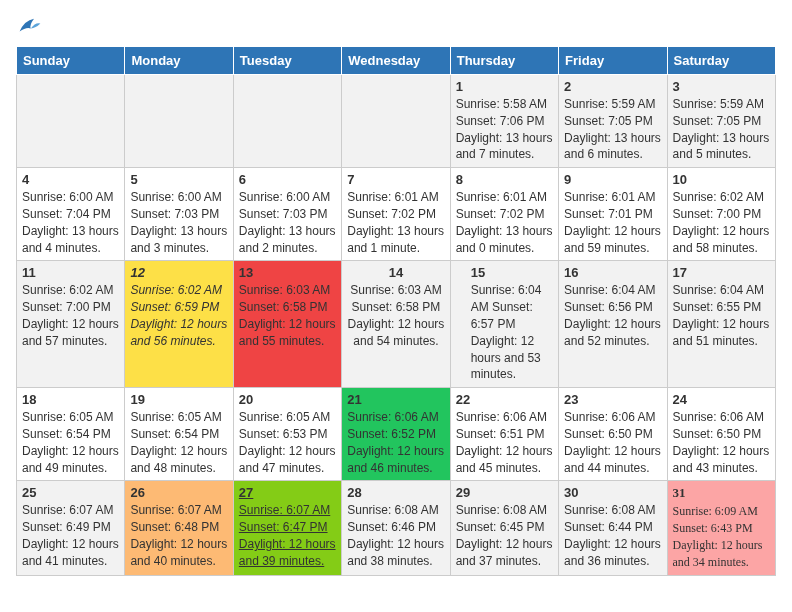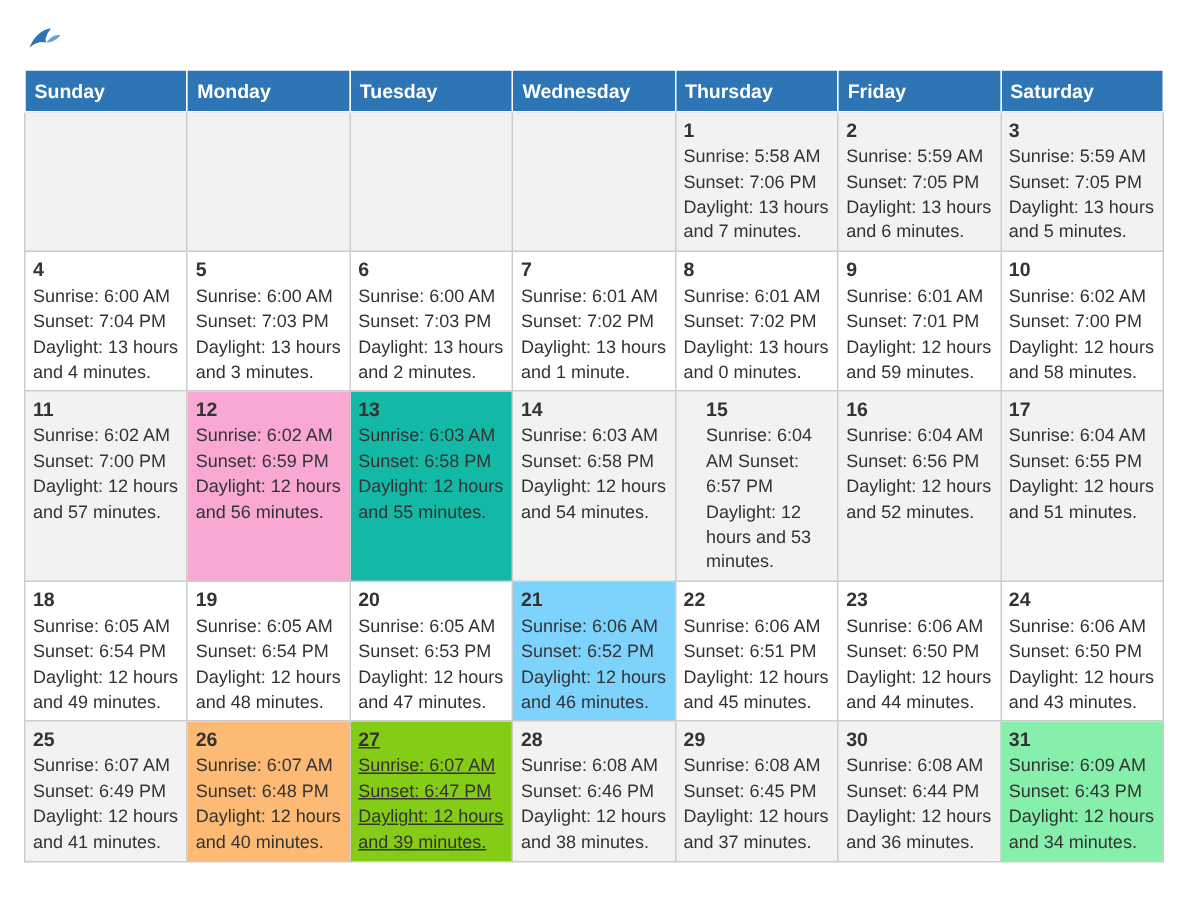--- a/index.html
+++ b/index.html
@@ -195,33 +195,33 @@
 Daylight: 12 hours and 58 minutes.</div>
         </td>
       </tr>
       <tr>
         <td style="background-color: rgb(242, 242, 242);">
           <div class="day-number">11</div>
           <div class="day-info">Sunrise: 6:02 AM
 Sunset: 7:00 PM
 Daylight: 12 hours and 57 minutes.</div>
         </td>
-        <td style="background-color: #f9a8d4;">
+        <td style="background-color: #fde047; font-style: italic;">
           <div class="day-number">12</div>
           <div class="day-info">Sunrise: 6:02 AM
 Sunset: 6:59 PM
 Daylight: 12 hours and 56 minutes.</div>
         </td>
-        <td style="background-color: #14b8a6; margin-left: 32px;">
+        <td style="background-color: #ef4444; margin-left: 32px;">
           <div class="day-number">13</div>
           <div class="day-info">Sunrise: 6:03 AM
 Sunset: 6:58 PM
 Daylight: 12 hours and 55 minutes.</div>
         </td>
-        <td style="background-color: rgb(242, 242, 242);">
+        <td style="background-color: rgb(242, 242, 242); text-align: center;">
           <div class="day-number">14</div>
           <div class="day-info">Sunrise: 6:03 AM
 Sunset: 6:58 PM
 Daylight: 12 hours and 54 minutes.</div>
         </td>
         <td style="background-color: rgb(242, 242, 242); padding-left: 20px;">
           <div class="day-number">15</div>
           <div class="day-info">Sunrise: 6:04 AM
 Sunset: 6:57 PM
 Daylight: 12 hours and 53 minutes.</div>
@@ -251,21 +251,21 @@
           <div class="day-info">Sunrise: 6:05 AM
 Sunset: 6:54 PM
 Daylight: 12 hours and 48 minutes.</div>
         </td>
         <td style="background-color: rgb(255, 255, 255); margin-top: 37px;">
           <div class="day-number">20</div>
           <div class="day-info">Sunrise: 6:05 AM
 Sunset: 6:53 PM
 Daylight: 12 hours and 47 minutes.</div>
         </td>
-        <td style="background-color: #7dd3fc;">
+        <td style="background-color: #22c55e;">
           <div class="day-number">21</div>
           <div class="day-info">Sunrise: 6:06 AM
 Sunset: 6:52 PM
 Daylight: 12 hours and 46 minutes.</div>
         </td>
         <td style="background-color: rgb(255, 255, 255);">
           <div class="day-number">22</div>
           <div class="day-info">Sunrise: 6:06 AM
 Sunset: 6:51 PM
 Daylight: 12 hours and 45 minutes.</div>
@@ -313,21 +313,21 @@
           <div class="day-info">Sunrise: 6:08 AM
 Sunset: 6:45 PM
 Daylight: 12 hours and 37 minutes.</div>
         </td>
         <td style="background-color: rgb(242, 242, 242);">
           <div class="day-number">30</div>
           <div class="day-info">Sunrise: 6:08 AM
 Sunset: 6:44 PM
 Daylight: 12 hours and 36 minutes.</div>
         </td>
-        <td style="background-color: #86efac;">
+        <td style="background-color: #fca5a5; font-family: Liberation Serif, serif;">
           <div class="day-number">31</div>
           <div class="day-info">Sunrise: 6:09 AM
 Sunset: 6:43 PM
 Daylight: 12 hours and 34 minutes.</div>
         </td>
       </tr>
     </tbody>
 </table>
 
 </body></html>

